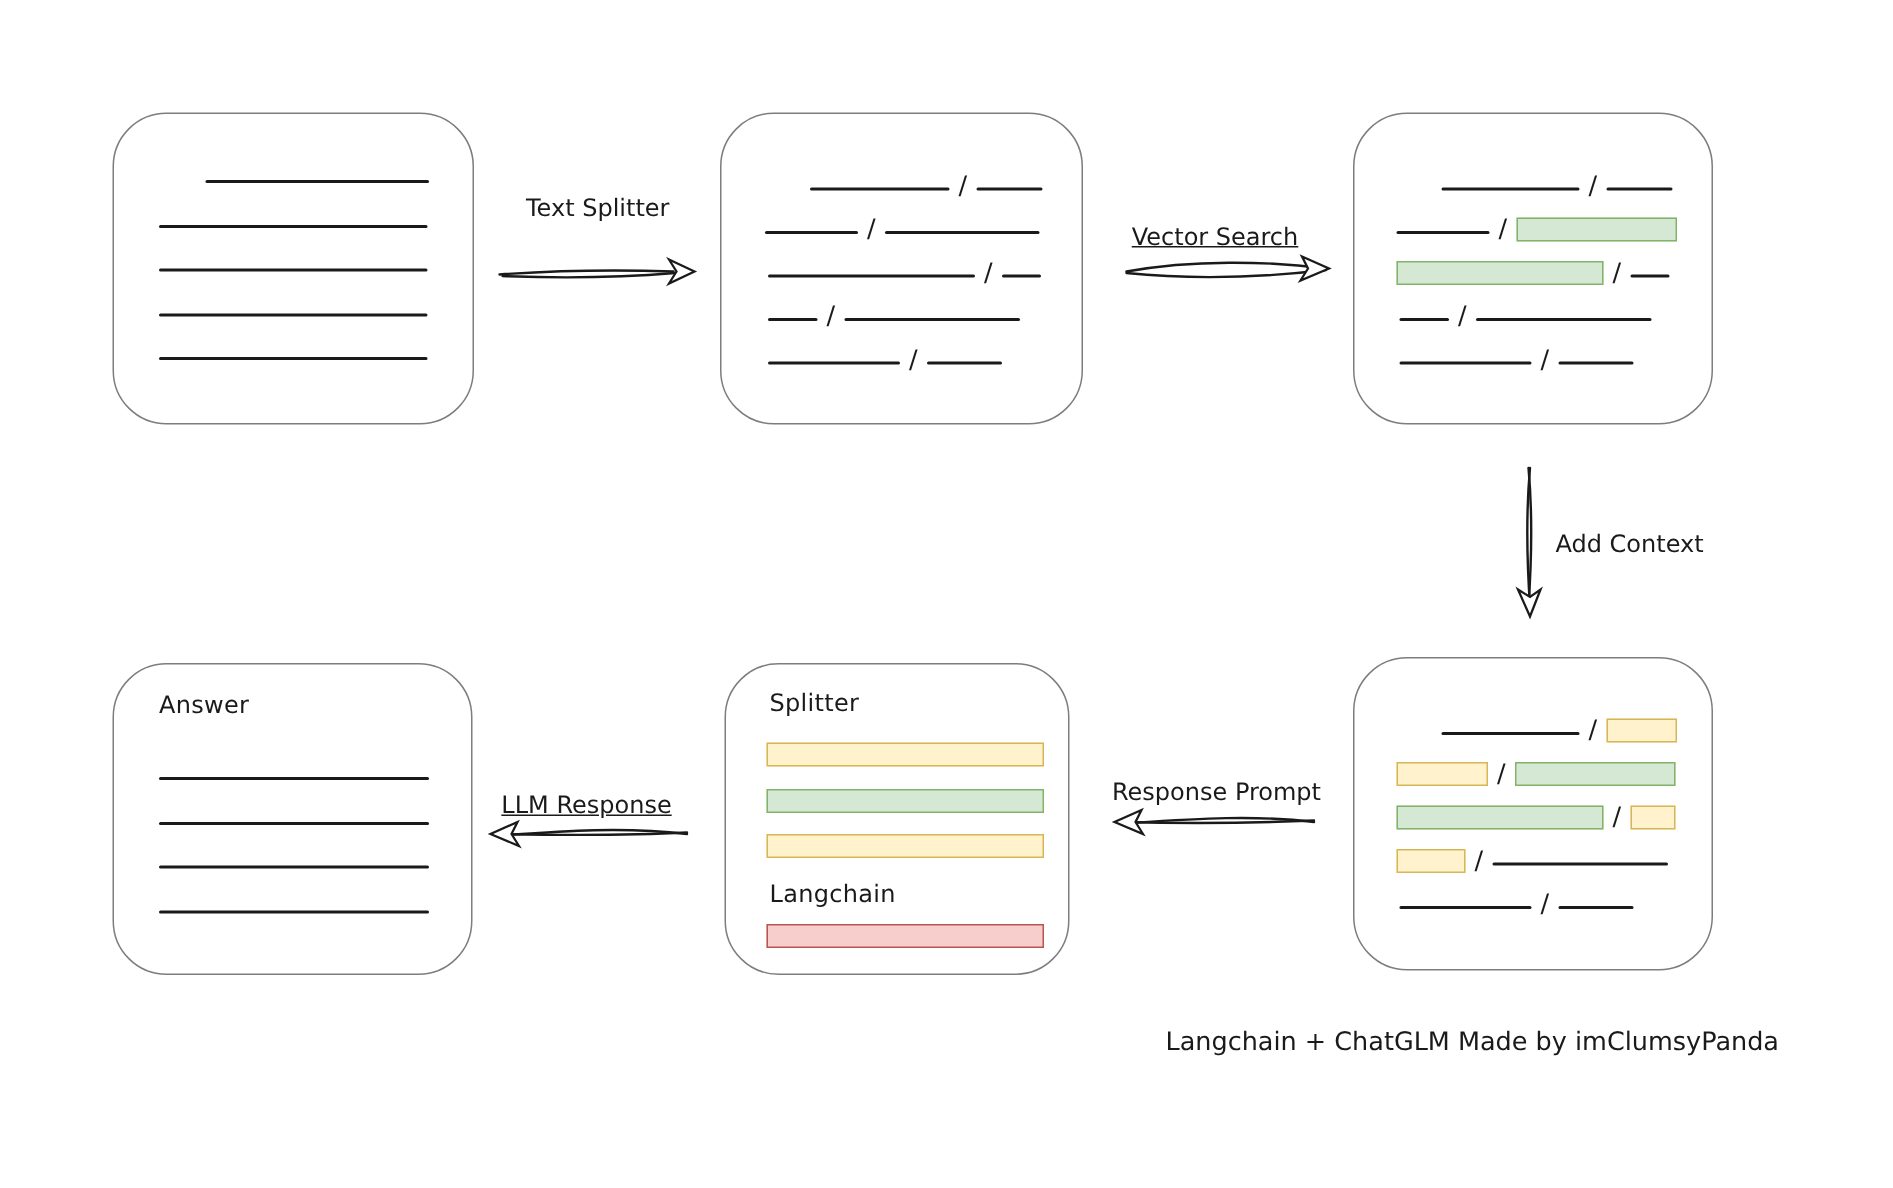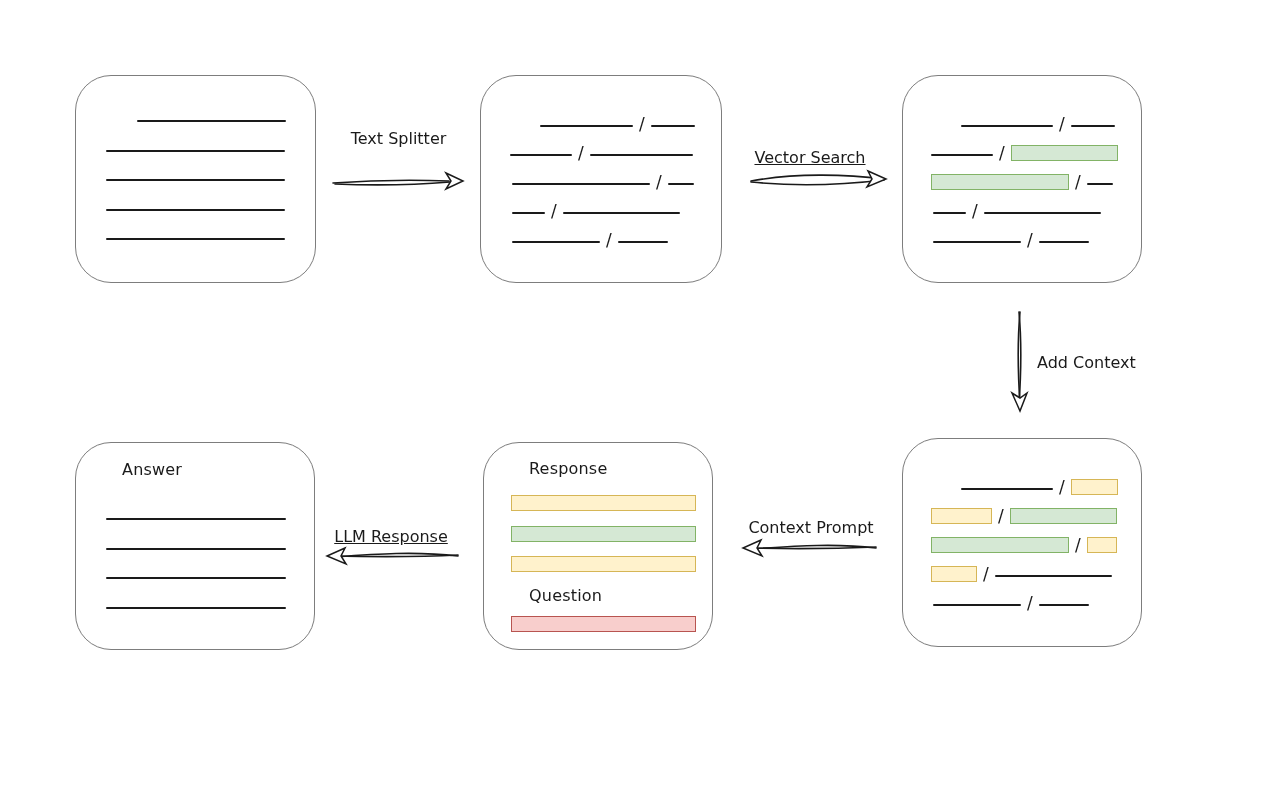--- a/index.html
+++ b/index.html
@@ -15,21 +15,21 @@
   .chunk{display:inline-block;box-sizing:border-box;height:16px;border:1.4px solid;margin-bottom:1px;}
   .chunk-green{background:var(--green-fill,#d5e8d4);border-color:var(--green-border,#82b366);}
   .chunk-yellow{background:var(--yellow-fill,#fff2cc);border-color:var(--yellow-border,#d6b656);}
   
   .lines{position:absolute;left:30px;}
   .pline{height:2px;background:var(--ink,#1a1a1a);border-radius:1px;}
   .pline + .pline{margin-top:27.5px;}
   .doc-lines{top:44px;}
   .ans-lines{top:75px;}
   
-  .box-title{position:absolute;font-size:16px;font-weight:500;letter-spacing:.2px;margin-left:16px;}
+  .box-title{position:absolute;font-size:16px;font-weight:500;letter-spacing:.2px;}
   .bars{position:absolute;left:27px;}
   .bar{display:block;box-sizing:border-box;width:185px;height:16px;border:1.4px solid;margin-bottom:14.5px;}
   .bar-green{background:var(--green-fill);border-color:var(--green-border);}
   .bar-yellow{background:var(--yellow-fill);border-color:var(--yellow-border);}
   .bar-red{background:var(--red-fill);border-color:var(--red-border);}
   
   .alabel{position:absolute;font-size:16px;font-weight:500;text-align:center;white-space:nowrap;}
   .caption{position:absolute;left:769px;top:685px;width:425px;text-align:center;
            font-size:17px;font-weight:500;white-space:nowrap;}
   svg.arrows{position:absolute;left:0;top:0;pointer-events:none;}
@@ -133,27 +133,27 @@
         </div>
         <div class="crow" style="margin-left: 2px;">
           <span class="tline" style="width: 88px;"></span>
           <span class="slash">/</span>
           <span class="tline" style="width: 50px;"></span>
         </div>
       </div>
   </div>
 
   <div class="dbox" style="left:483px;top:442px;width:230px;height:208px;">
-    <div class="box-title" style="left:29px;top:16px;">Response</div>
+    <div class="box-title" style="left:29px;top:16px;">Splitter</div>
     <div class="bars" style="top:52px;">
         <span class="bar bar-yellow"></span>
         <span class="bar bar-green"></span>
         <span class="bar bar-yellow"></span>
       </div>
-    <div class="box-title" style="left:29px;top:143px;">Question</div>
+    <div class="box-title" style="left:29px;top:143px;">Langchain</div>
     <div class="bars" style="top:173px;">
         <span class="bar bar-red"></span>
       </div>
   </div>
 
   <div class="dbox" style="left:75px;top:442px;width:240px;height:208px;">
     <div class="box-title" style="left:30px;top:17px;">Answer</div>
     <div class="lines ans-lines">
         <div class="pline" style="width: 180px; margin-left: 0px;"></div>
         <div class="pline" style="width: 180px; margin-left: 0px;"></div>
@@ -188,16 +188,17 @@
         <path d="M458 555 C 420 557, 380 557, 332 556"></path>
         <path d="M458 556 C 415 551, 375 554, 333 557"></path>
         <path d="M345 548 L327 556 L346 564 L341 556 Z" fill="#ffffff" stroke-width="1.5"></path>
       </g>
     </g>
   </svg>
 
   <div class="alabel" style="left:331px;top:129px;width:135px;">Text Splitter</div>
   <div class="alabel" style="left:740px;top:148px;width:140px;text-decoration:underline;">Vector Search</div>
   <div class="alabel" style="left:1037px;top:353px;text-align:left;">Add Context</div>
-  <div class="alabel" style="left:736px;top:518px;width:150px;">Context Prompt</div>
+  <div class="alabel" style="left:736px;top:518px;width:150px;">Response Prompt</div>
   <div class="alabel" style="left:321px;top:527px;width:140px;text-decoration:underline;">LLM Response</div>
 
+  <div class="caption">Langchain + ChatGLM Made by imClumsyPanda</div>
 </div>
 
 </body></html>

